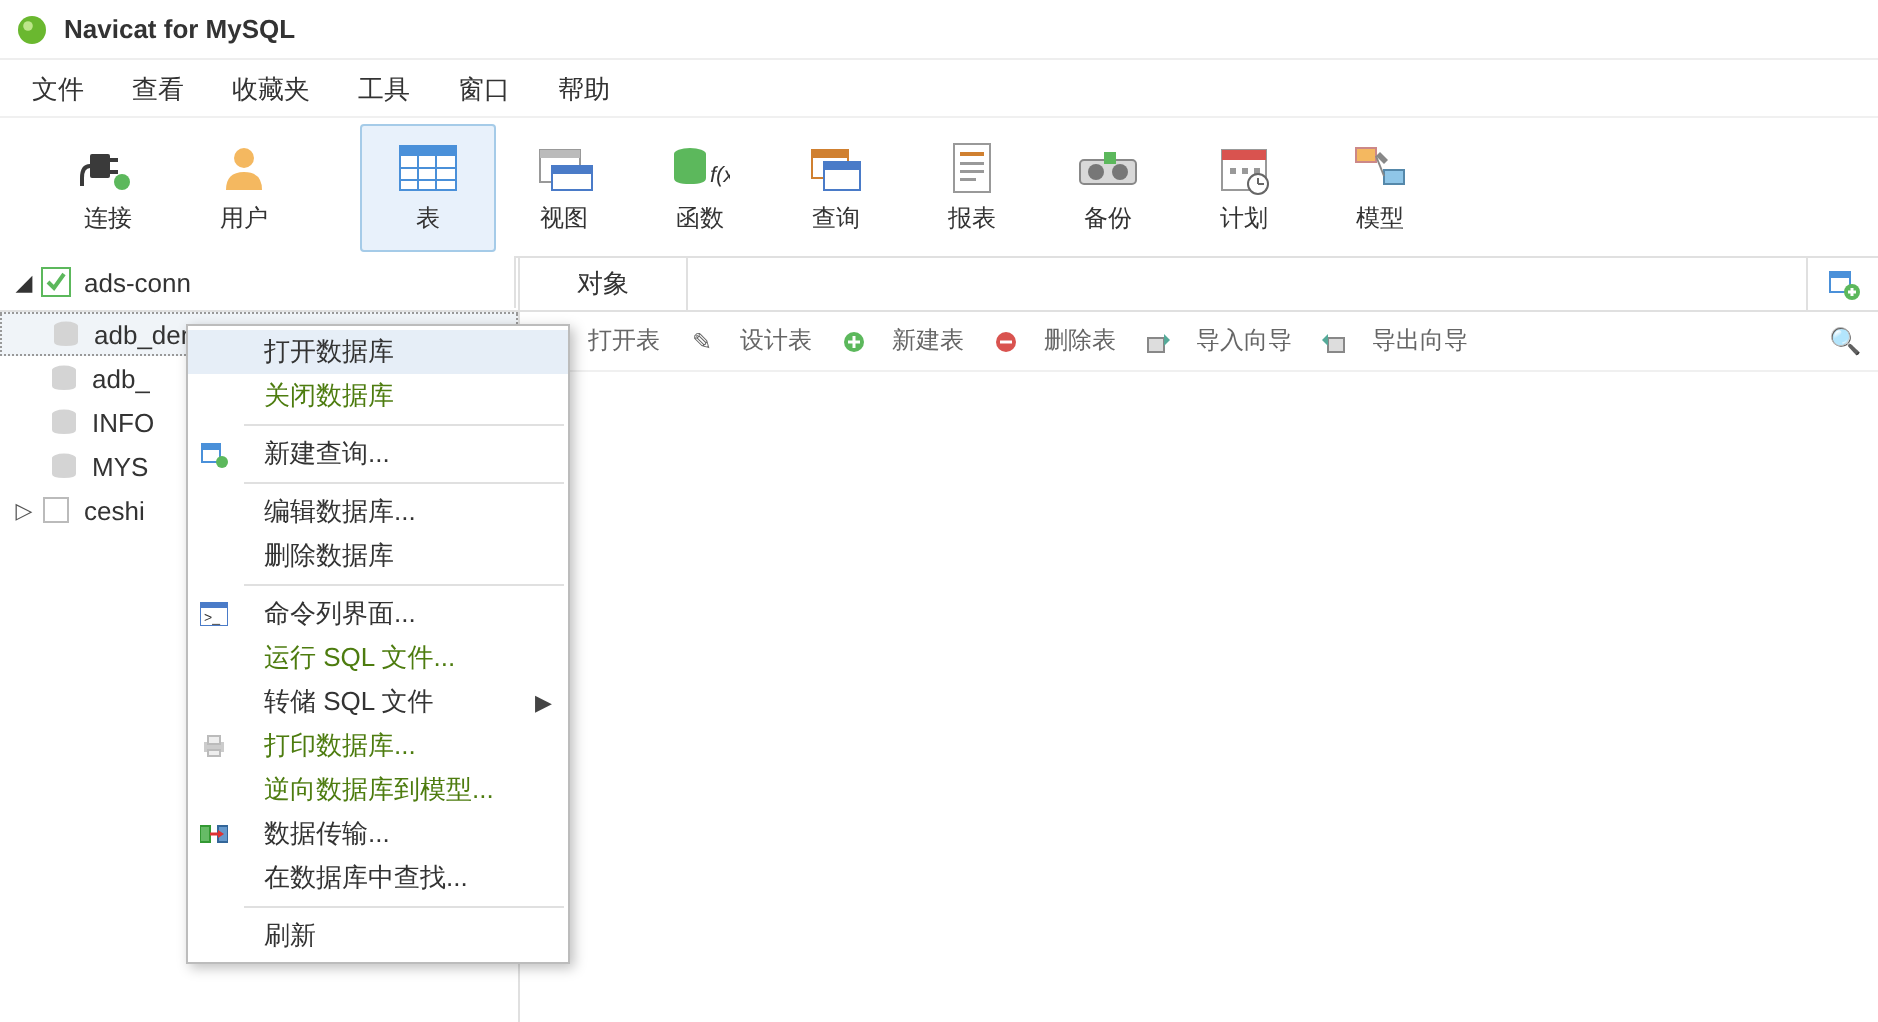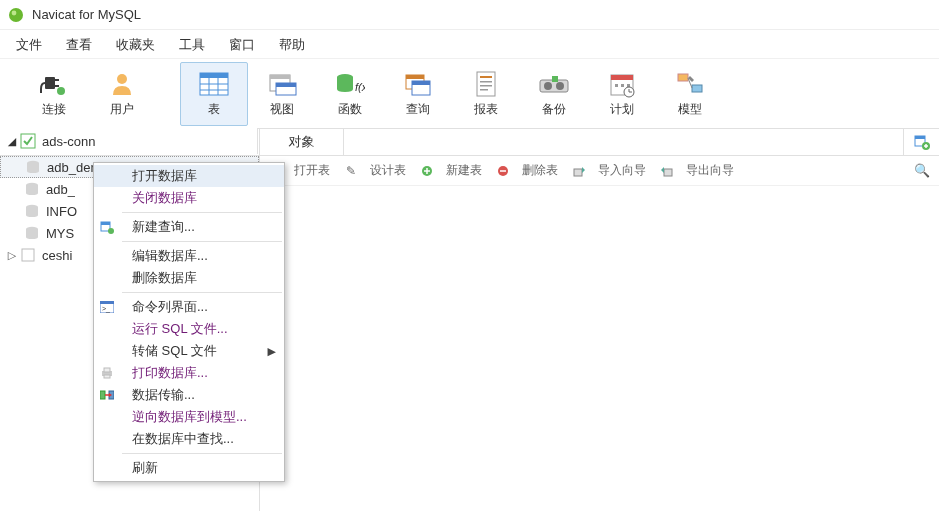--- a/index.html
+++ b/index.html
@@ -1,19 +1,19 @@
 <!DOCTYPE html>
 <html><head>
 <meta charset="utf-8">
 <style>
 * { box-sizing: border-box; margin: 0; padding: 0; font-family: "Microsoft YaHei", "Segoe UI", sans-serif; }
 body { width: 939px; height: 511px; background: #fff; font-size: 13px; color: #333; overflow: hidden; position: relative; }
 
 
-.titlebar { height: 30px; display: flex; align-items: center; padding: 0 8px; background: #fff; border-bottom: 1px solid #eee; }
+.titlebar { height: 30px; display: flex; align-items: center; padding: 0 8px; background: #fff; border-bottom: 1px solid #eee; font-weight: bold; }
 .titlebar .app-icon { width: 16px; height: 16px; margin-right: 8px; }
 .titlebar .title { font-size: 13px; }
 
 
 .menubar { height: 28px; display: flex; align-items: flex-end; padding: 0 4px; gap: 0; }
 .menubar .menu-item { padding: 4px 12px; cursor: default; }
 
 
 .toolbar { height: 70px; display: flex; align-items: center; padding: 0 10px 0 20px; gap: 0; border-top: 1px solid #f0f0f0; }
 .toolbar .tool { width: 68px; height: 64px; display: flex; flex-direction: column; align-items: center; justify-content: center; cursor: default; border: 1px solid transparent; border-radius: 2px; }
@@ -44,21 +44,21 @@
 .content .action-bar .act { display: flex; align-items: center; gap: 12px; font-size: 12px; }
 .content .action-bar .act .aicon { width: 14px; height: 14px; display:flex; align-items:center; justify-content:center;}
 .content .action-bar .spacer { flex: 1; }
 
 
 .ctx { position: absolute; left: 93px; top: 162px; width: 192px; background: #fff; border: 1px solid #bcbcbc; box-shadow: 2px 2px 6px rgba(0,0,0,0.25); padding: 2px 0; z-index: 100; }
 .ctx .row { height: 22px; display: flex; align-items: center; font-size: 13px; position: relative; }
 .ctx .row .icncol { width: 26px; display: flex; align-items: center; justify-content: center; }
 .ctx .row .lbl { flex: 1; padding-right: 18px; margin-left: 12px; }
 .ctx .row.highlight { background: #e6eef7; }
-.ctx .row.disabled { color: #701a75; }
+.ctx .row.disabled { color: #4d7c0f; }
 .ctx .sep { height: 1px; background: #e0e0e0; margin: 3px 2px 3px 28px; }
 .ctx .row .sub-arrow { position: absolute; right: 8px; font-size: 11px; color: #444; }
 
 
 .conn-row { position: absolute; top: 128px; left: 0; width: 258px; height: 26px; display: flex; align-items: center; padding-left: 6px; border-right:1px solid #e0e0e0; background:#fff; z-index:5;}
 .conn-row .twist { width: 12px; text-align:center; font-size:11px; color:#333; margin-right:2px;}
 .conn-row .cicon { width:16px; height:16px; margin-right:6px; }
 
 svg { display: block; }
 </style>
@@ -383,35 +383,35 @@
   <div class="row disabled">
       <span class="icncol">
         <svg width="14" height="12">
           <rect x="2" y="4" width="10" height="5" fill="#ccc"></rect>
           <rect x="4" y="1" width="6" height="4" fill="#eee" stroke="#bbb"></rect>
           <rect x="4" y="8" width="6" height="3" fill="#eee" stroke="#bbb"></rect>
         </svg>
       </span>
       <span class="lbl">打印数据库...</span>
     </div>
+  <div class="row disabled">
+      <span class="icncol"></span>
+      <span class="lbl">逆向数据库到模型...</span>
+    </div>
   <div class="row">
       <span class="icncol">
         <svg width="14" height="12">
           <rect x="0" y="2" width="5" height="8" fill="#6b6" stroke="#393"></rect>
           <rect x="9" y="2" width="5" height="8" fill="#69c" stroke="#369"></rect>
           <path d="M5 6 L9 6" stroke="#d33" stroke-width="1.5"></path>
           <polygon points="9,4 12,6 9,8" fill="#d33"></polygon>
         </svg>
       </span>
       <span class="lbl">数据传输...</span>
     </div>
-  <div class="row disabled">
-      <span class="icncol"></span>
-      <span class="lbl">逆向数据库到模型...</span>
-    </div>
   <div class="row">
       <span class="icncol"></span>
       <span class="lbl">在数据库中查找...</span>
     </div>
   <div class="sep"></div>
   <div class="row">
       <span class="icncol"></span>
       <span class="lbl">刷新</span>
     </div>
 </div>

